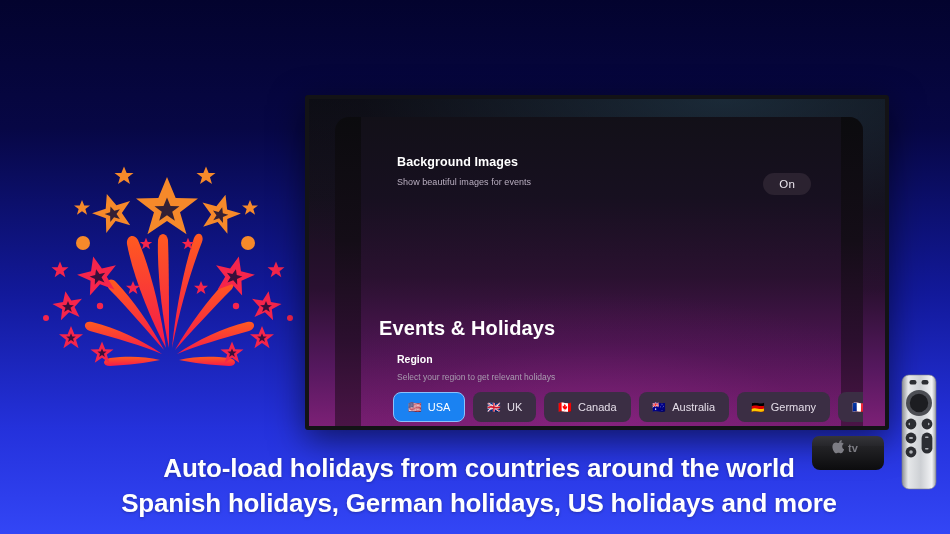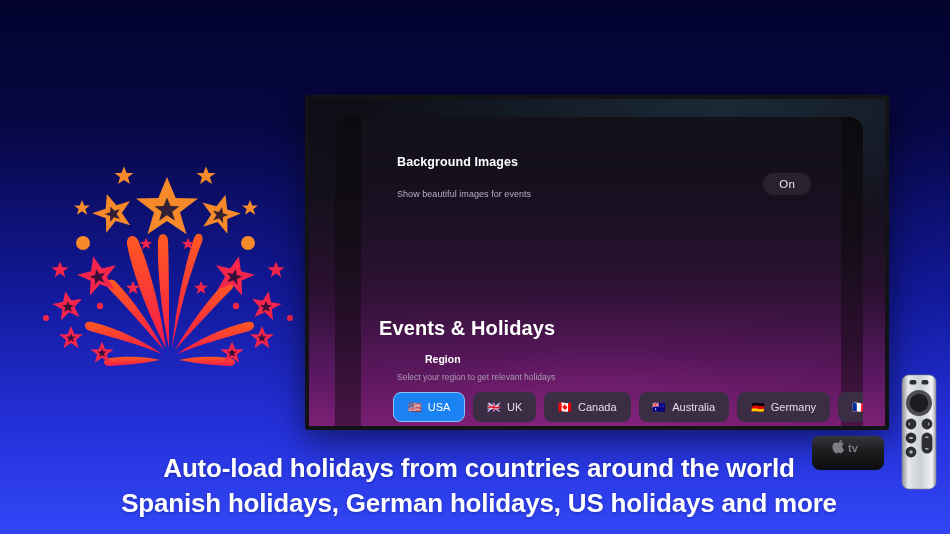--- a/index.html
+++ b/index.html
@@ -45,34 +45,34 @@
       background:linear-gradient(180deg,#0b0b0e 0%,#140d17 40%,#2b0f2e 72%,#4a1446 100%); }
   .gutter-right { position:absolute; right:0; top:0; width:22px; height:100%;
       background:linear-gradient(180deg,#0b0b0e 0%,#140d17 40%,#2b0f2e 72%,#4a1446 100%); }
 
   
   .row-bg-images {
     position:absolute; left:62px; right:52px; top:38px; height:60px;
     display:flex; align-items:flex-start; justify-content:space-between;
   }
   .bgi-title { color:#ffffff; font-size:12.5px; font-weight:bold; letter-spacing:.1px; }
-  .bgi-sub { color:#b9aec0; font-size:9px; margin-top:20px; letter-spacing:.05px; }
+  .bgi-sub { color:#b9aec0; font-size:9px; margin-top:8px; letter-spacing:.05px; }
   .on-pill {
     background:#2b2230; color:#e9e4ec; border-radius:11px;
     padding:5px 16px; font-size:11.5px; letter-spacing:.2px;
     margin-top:18px;
   }
 
   .sec-title {
     position:absolute; left:44px; color:#fff; font-size:20px; font-weight:bold;
     letter-spacing:.1px;
   }
   #events-holidays { top:200px; }
 
-  #region-label { position:absolute; left:62px; top:236px; color:#fff; font-size:10.5px; font-weight:bold;margin-left:28px; }
+  #region-label { position:absolute; left:62px; top:236px; color:#fff; font-size:10.5px; font-weight:bold; }
   #region-sub   { position:absolute; left:62px; top:255px; color:#a99eb0; font-size:8.5px;text-align:right; }
 
   #chips {
     position:absolute; left:58px; top:274px; right:0; height:32px;
     display:flex; gap:8px; align-items:center;
   }
   .chip {
     display:flex; align-items:center; gap:6px;
     height:30px; padding:0 14px;
     border-radius:8px;

